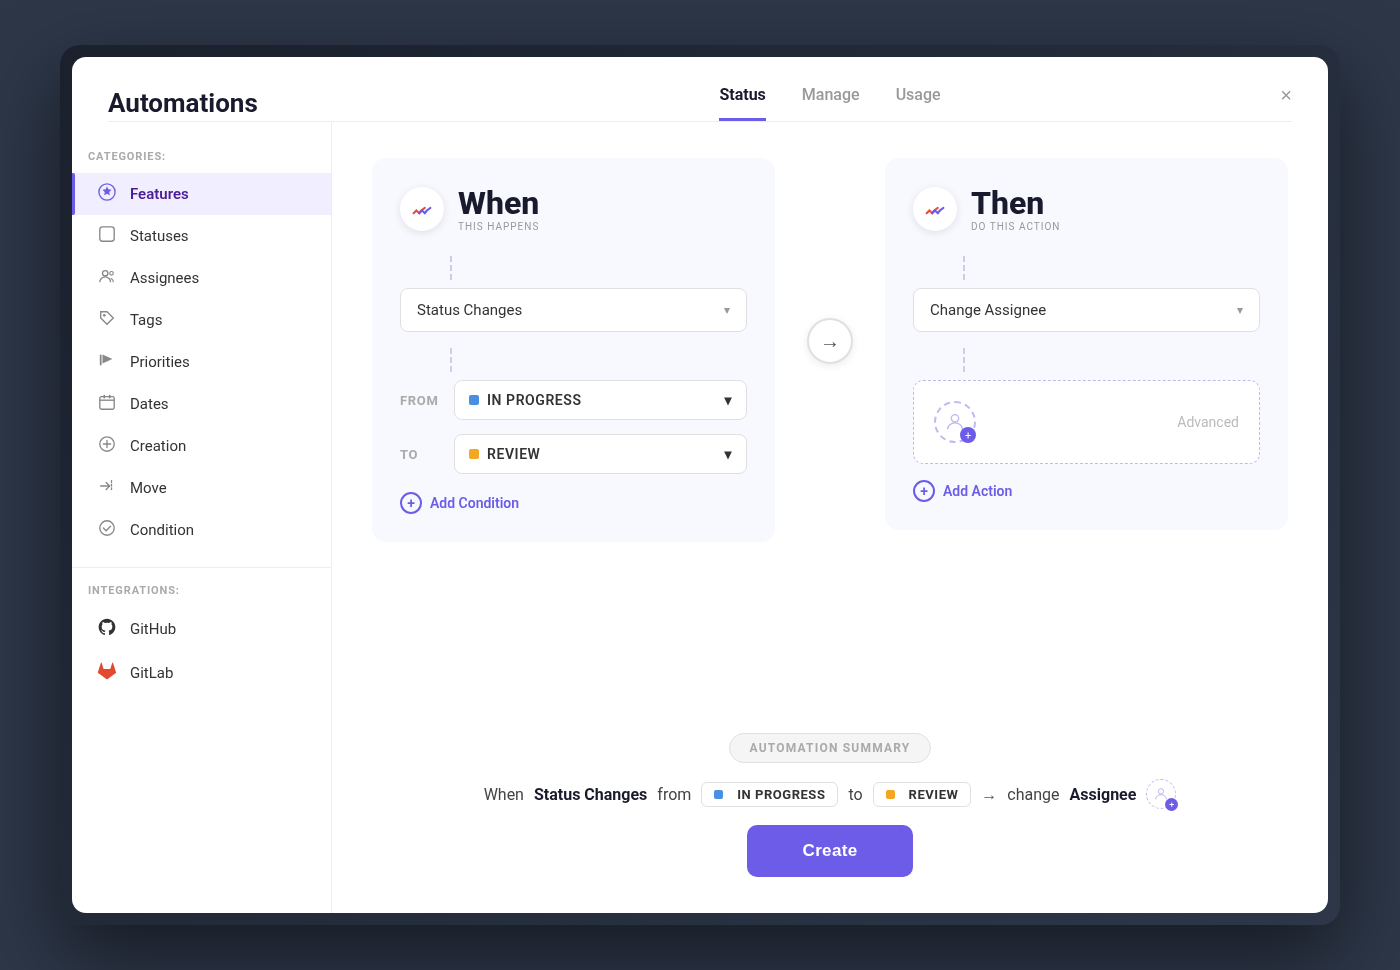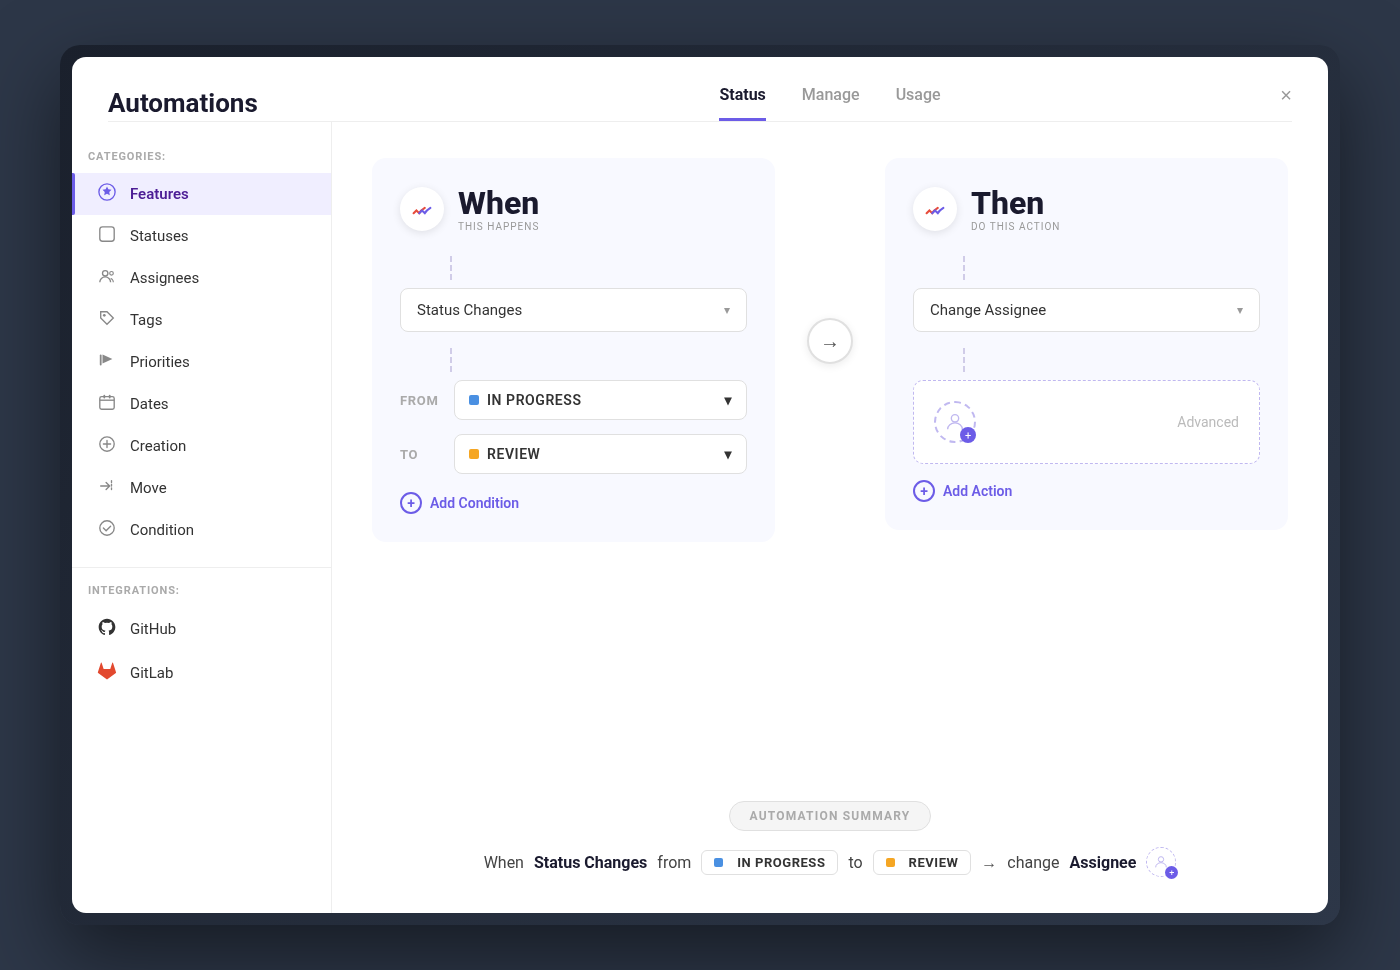--- a/index.html
+++ b/index.html
@@ -715,18 +715,19 @@
             <span>change</span>
             <strong>Assignee</strong>
             <div class="summary-avatar">
               <svg width="16" height="16" viewBox="0 0 24 24" fill="none">
                 <circle cx="12" cy="8" r="4" stroke="#c0b8f0" stroke-width="1.5"></circle>
                 <path d="M4 20c0-4 3.582-7 8-7s8 3 8 7" stroke="#c0b8f0" stroke-width="1.5"></path>
               </svg>
               <div class="plus">+</div>
             </div>
           </div>
+          <button class="create-btn">Create</button>
         </div>
 
       </div>
     </div>
   </div>
 </div>
 
 </body></html>

